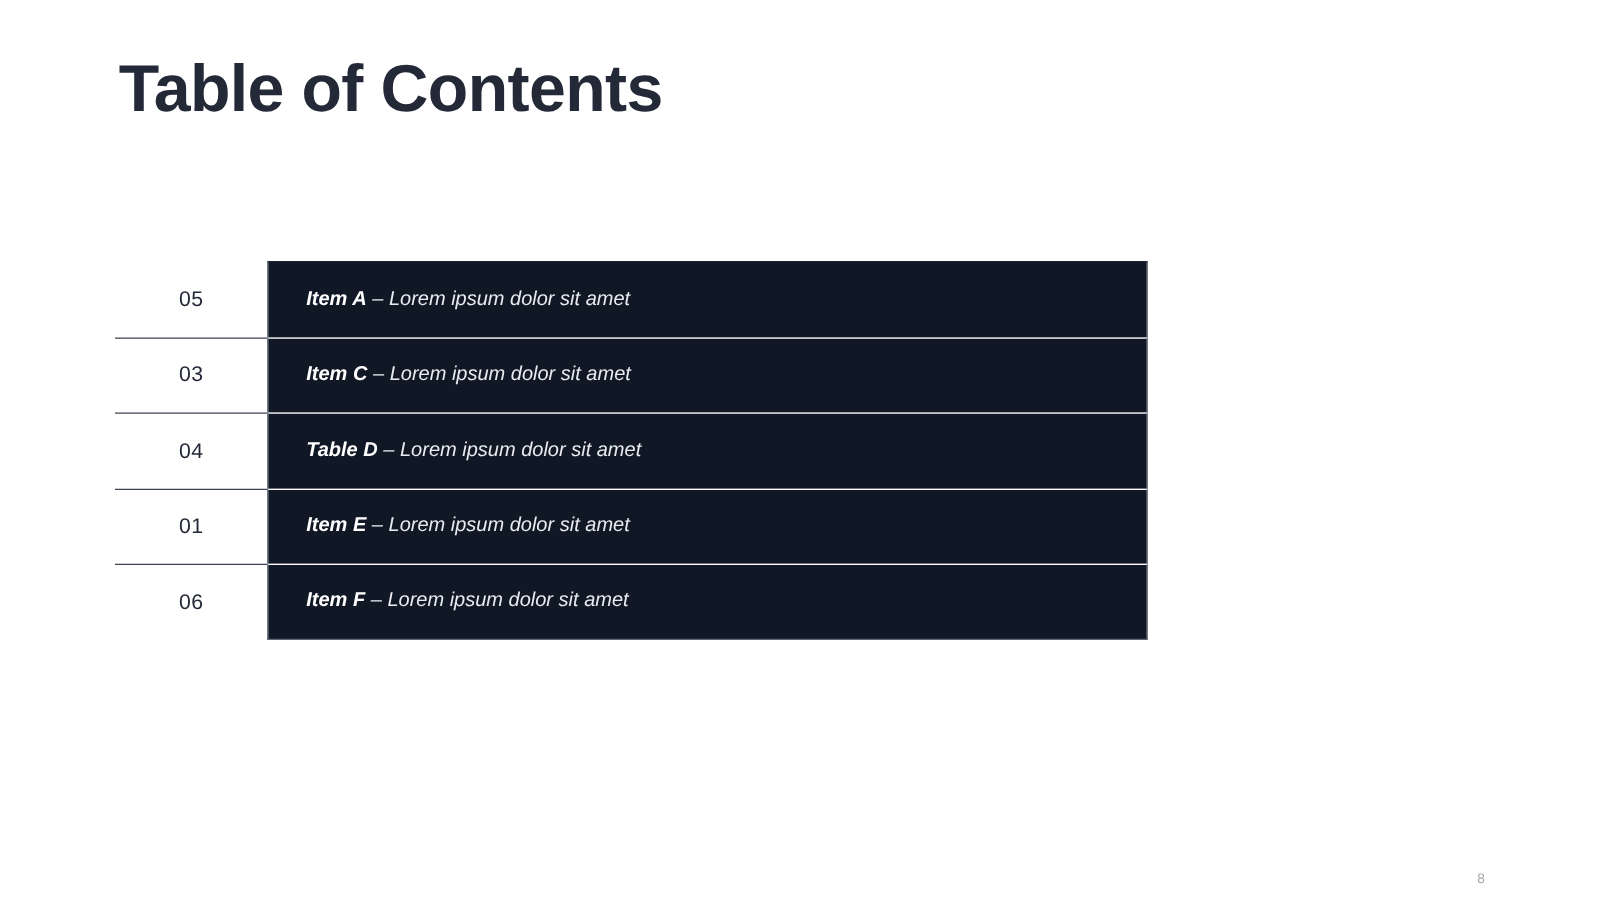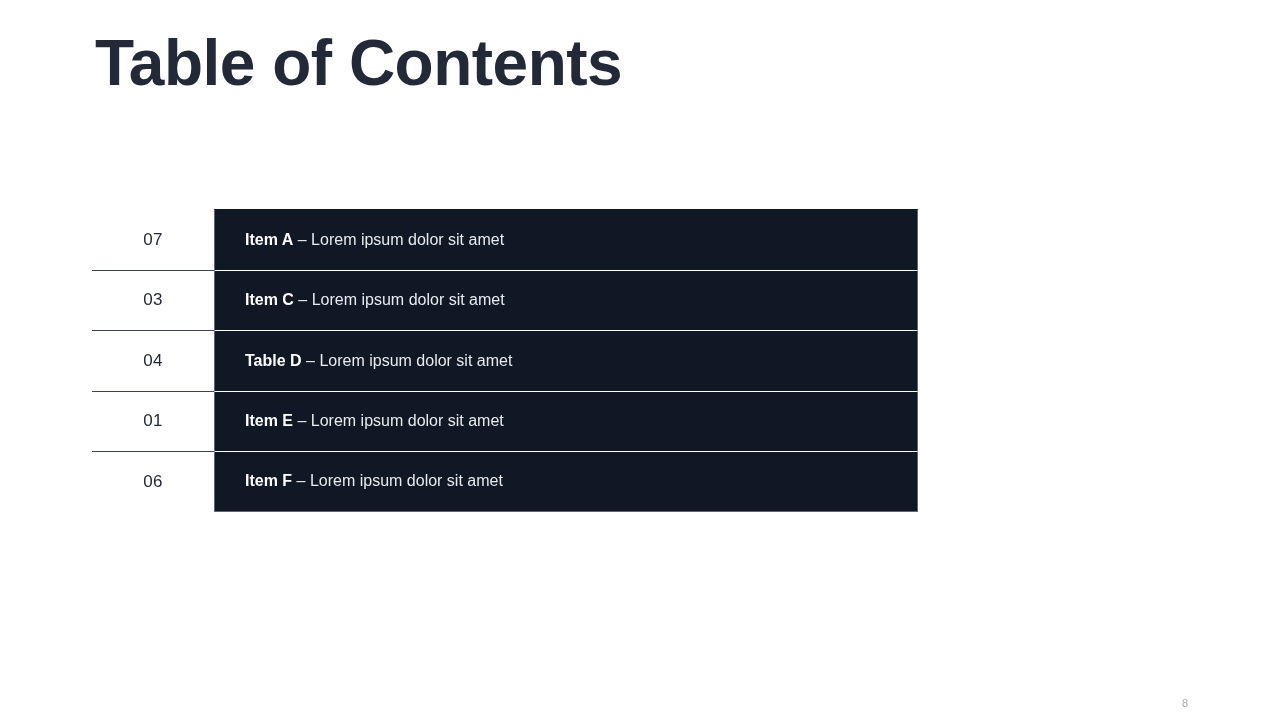--- a/index.html
+++ b/index.html
@@ -12,22 +12,22 @@
     background: #ffffff;
     font-family: "Liberation Sans", sans-serif;
     overflow: hidden;
     position: relative;
   }
 
   
   #slide-title {
     position: absolute;
     left: 95px;
-    top: 28px;
-    font-size: 64px;
+    top: 42px;
+    font-size: 53px;
     font-weight: bold;
     color: #242938;
     letter-spacing: -0.5px;
     line-height: 1.12;
     white-space: nowrap;
   }
 
   
   #toc {
     position: absolute;
@@ -93,20 +93,21 @@
     border-bottom: 1px solid #5d6675;
     text-align: center;
   }
 
   .bar-text {
     padding-left: 30px;
     font-size: 16px;
     color: #e8ebef;
     line-height: 1;
     white-space: nowrap;
+    font-style: italic;
   }
   .bar-text .lead {
     font-weight: bold;
     color: #ffffff;
   }
 
   
   #page-number {
     position: absolute;
     right: 92px;
@@ -118,21 +119,21 @@
 </style>
 </head>
 <body>
 
 <div id="slide-title">Table of Contents</div>
 
 <div id="toc">
 
   <div class="toc-row">
     <div class="num-cell">
-      <span class="num-text">07</span>
+      <span class="num-text">05</span>
     </div>
     <div class="bar-cell">
       <span class="bar-text"><span class="lead">Item A</span><span> – </span><span>Lorem ipsum dolor sit amet</span></span>
     </div>
   </div>
 
 
   <div class="toc-row">
     <div class="num-cell">
       <span class="num-text">03</span>

